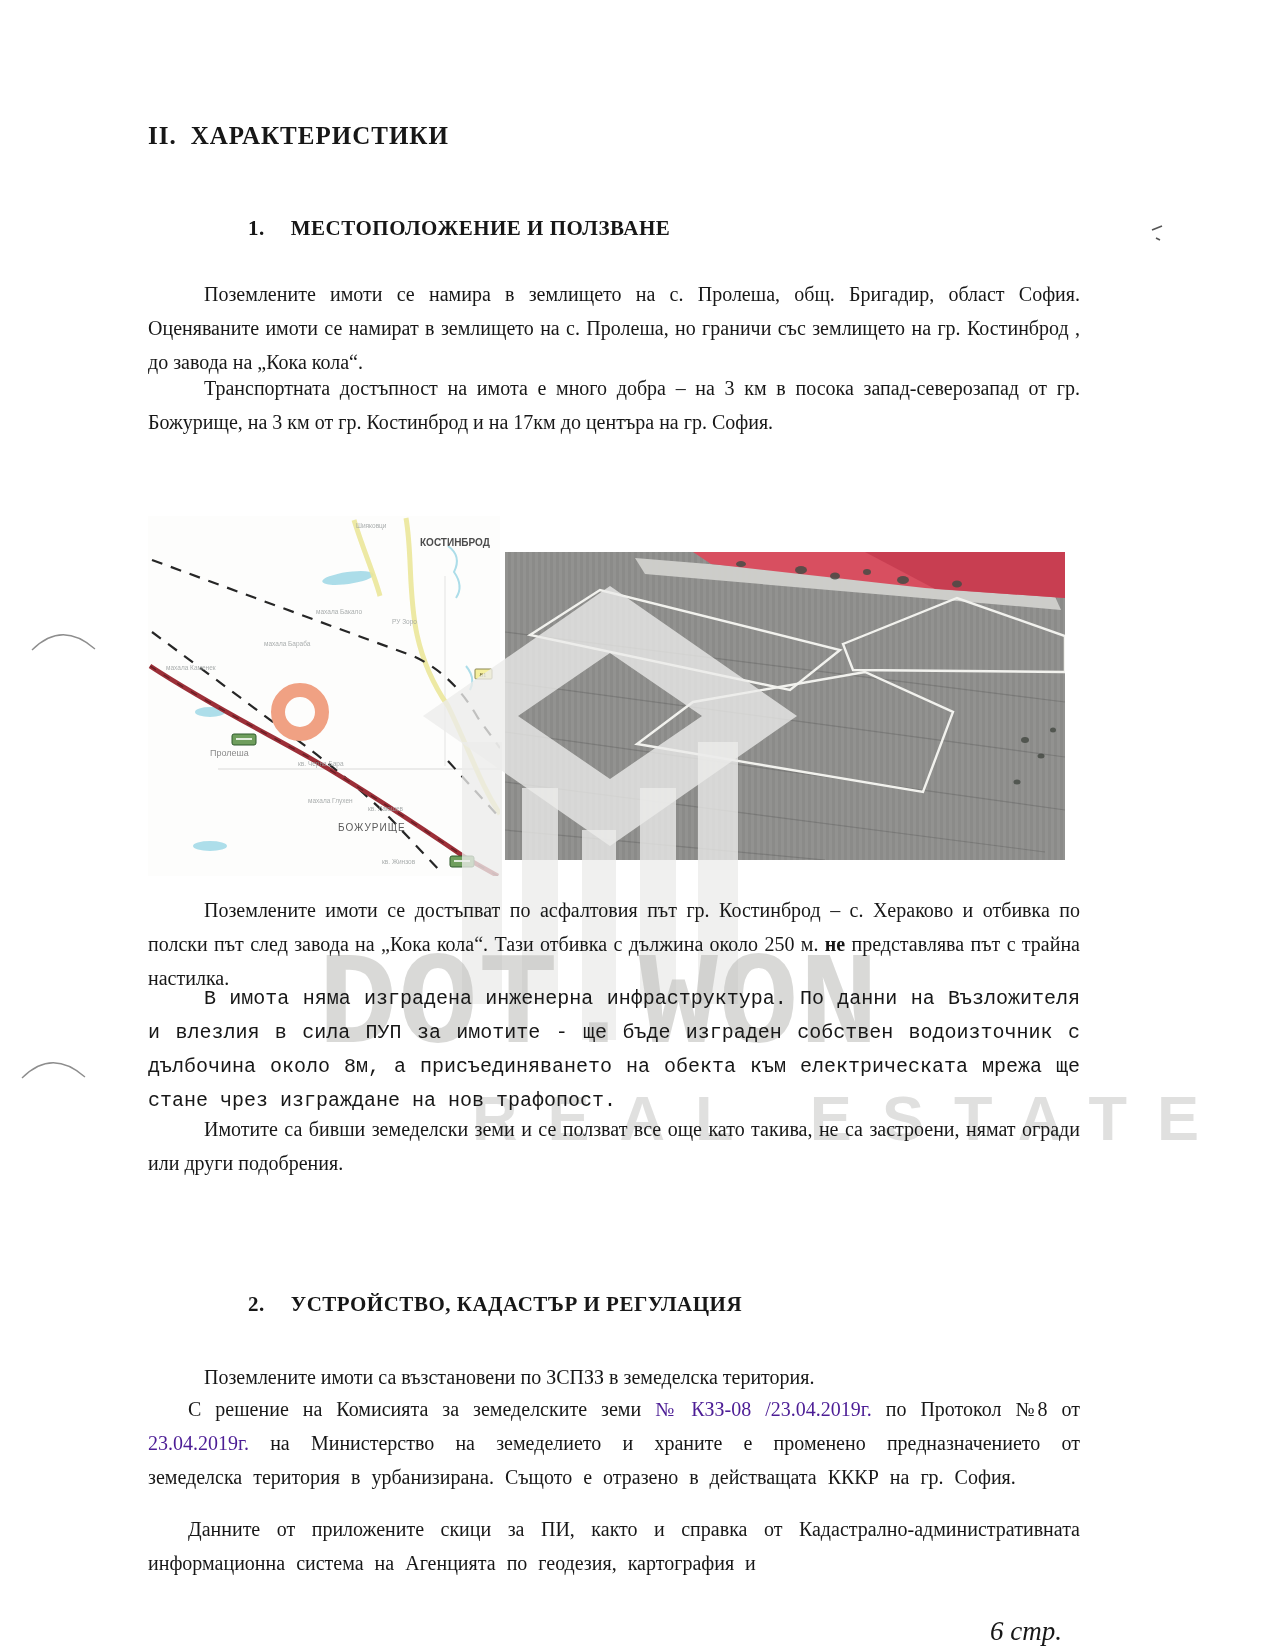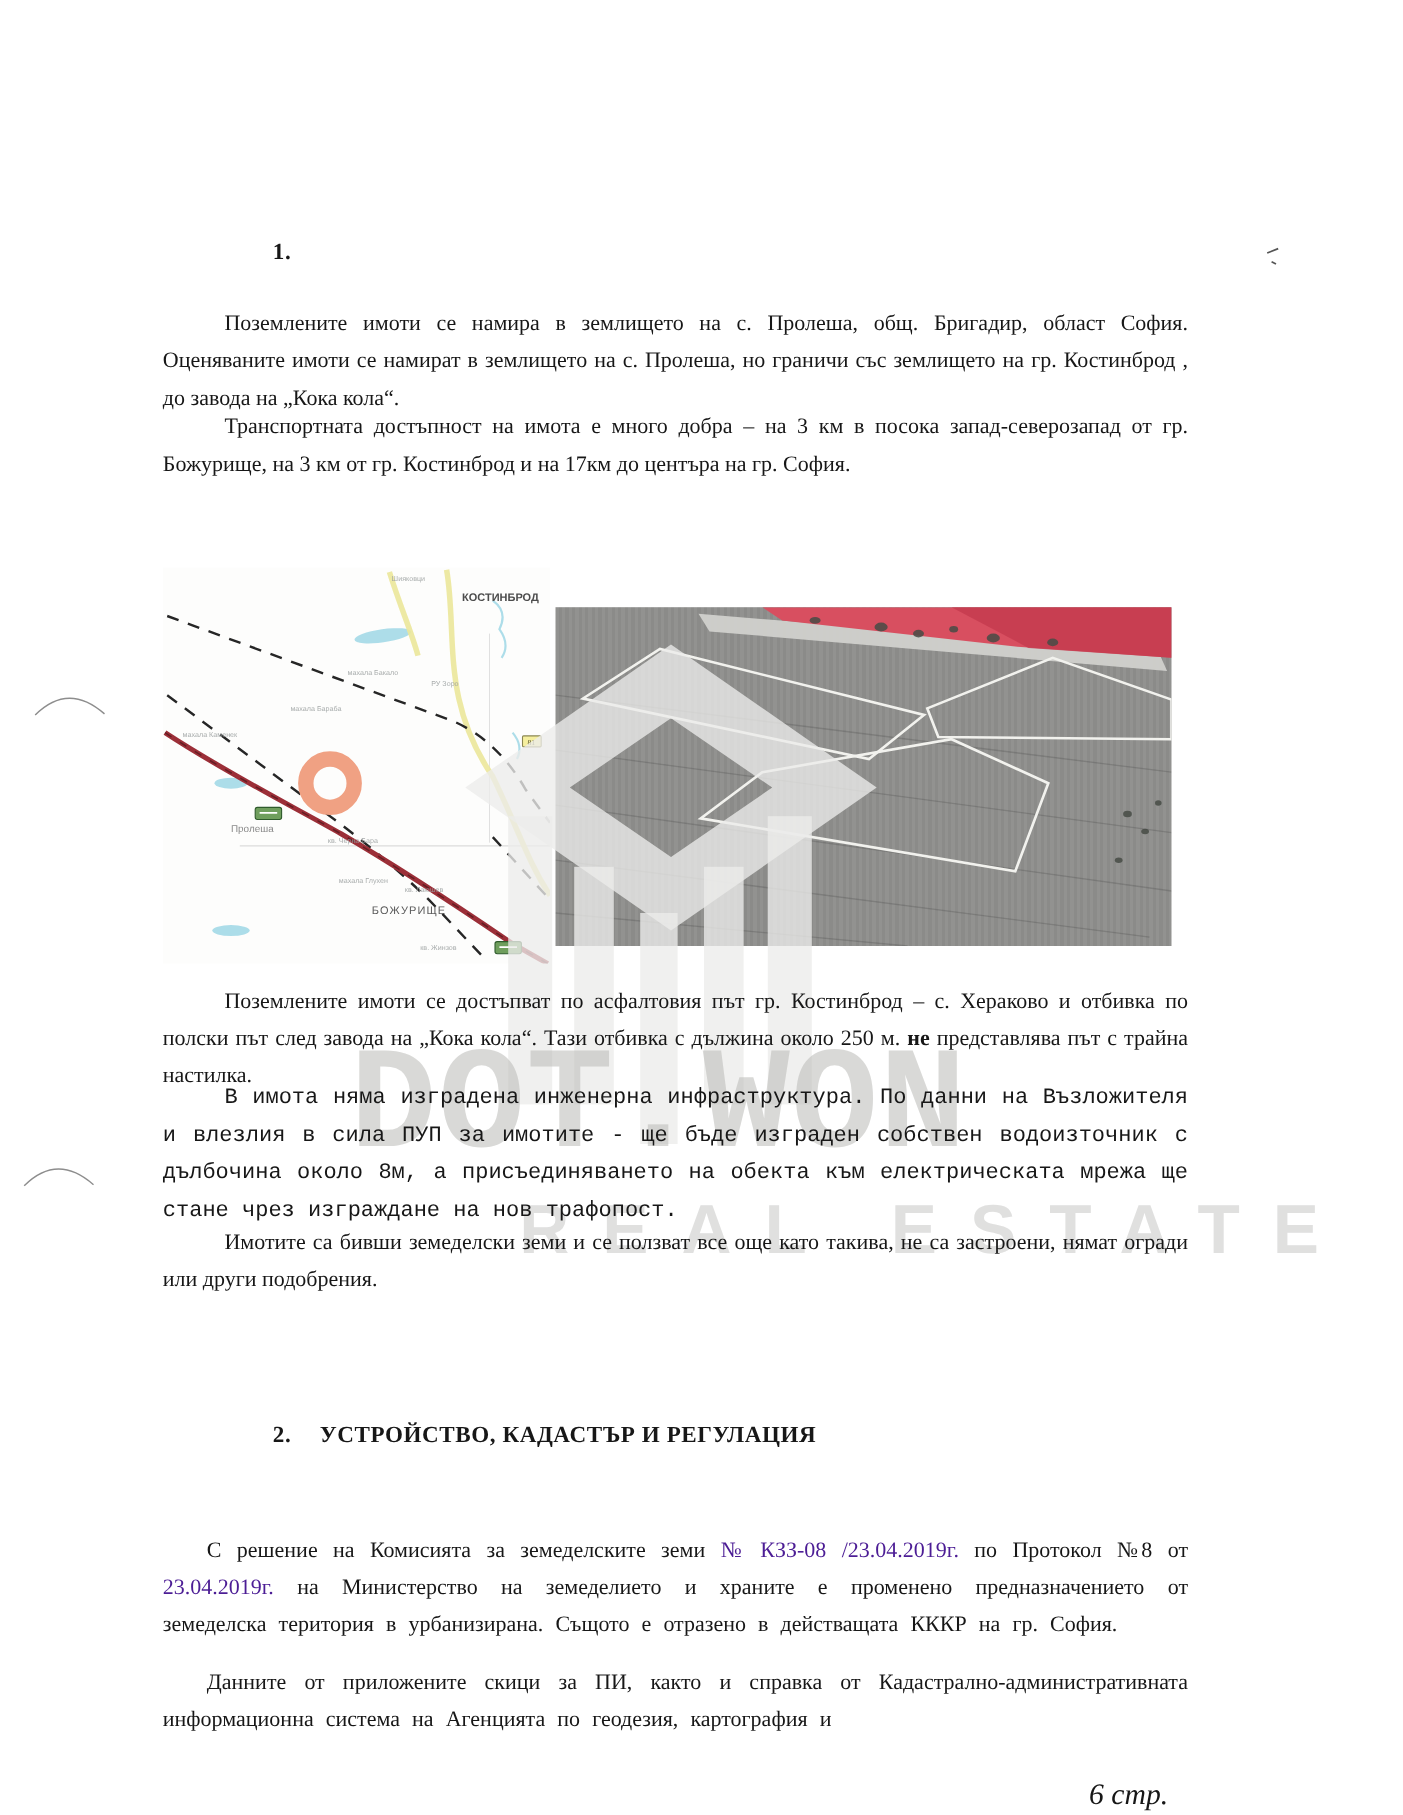--- a/index.html
+++ b/index.html
@@ -151,38 +151,44 @@
       </g>
 
       <g stroke="#f2f2ee" stroke-width="2.4" fill="none">
         <polygon points="25,83 95,38 335,98 285,138"></polygon>
         <polygon points="338,92 452,46 560,84 560,120 348,118"></polygon>
         <polygon points="188,150 360,120 448,160 418,240 132,192"></polygon>
       </g>
     </svg>
   </div>
 
+  <div class="txt h-main">
+    <span>II.</span>
+    <span>ХАРАКТЕРИСТИКИ</span>
+  </div>
 
   <div class="txt h-sec" style="top:216px;">
     <span>1.</span>
+    <span>МЕСТОПОЛОЖЕНИЕ И ПОЛЗВАНЕ</span>
   </div>
 
   <div class="txt para" style="top:277px;">Поземлените имоти се намира в землището на с. Пролеша, общ. Бригадир, област София.  Оценяваните имоти се намират в землището на с. Пролеша, но граничи със землището на  гр. Костинброд , до завода на „Кока кола“.</div>
   <div class="txt para" style="top:371px;">Транспортната достъпност на имота е много добра – на 3 км в посока запад-северозапад от гр. Божурище,  на 3 км от гр. Костинброд и на  17км до центъра на гр. София.</div>
 
   <div class="txt para" style="top:893px;"><span>Поземлените имоти се достъпват по асфалтовия път гр. Костинброд – с. Хераково и отбивка по полски път след  завода на „Кока кола“. Тази отбивка с дължина около 250 м. </span><span class="boldword">не</span><span> представлява път с трайна настилка.</span></div>
 
   <div class="txt para" style="top:982px;font-family:Liberation Mono, monospace;">В имота няма изградена инженерна  инфраструктура. По данни на Възложителя и влезлия в сила ПУП за имотите - ще бъде изграден собствен водоизточник с дълбочина около 8м, а присъединяването на обекта към електрическата мрежа ще стане чрез изграждане на нов трафопост.</div>
   <div class="txt para" style="top:1112px;">Имотите са бивши земеделски земи и се ползват все още като такива, не са застроени, нямат огради или други подобрения.</div>
 
   <div class="txt h-sec" style="top:1292px;">
     <span>2.</span>
     <span>УСТРОЙСТВО, КАДАСТЪР И РЕГУЛАЦИЯ</span>
   </div>
 
+  <div class="txt para" style="top:1360px;text-align:left;">Поземлените имоти са възстановени по ЗСПЗЗ в земеделска територия.</div>
 
   <div class="txt para wide" style="top:1392px;text-indent:40px;"><span>С решение на Комисията за земеделските земи </span><span class="redacted">№ КЗЗ-08 /23.04.2019г.</span><span> по Протокол №8  от </span><span class="redacted">23.04.2019г.</span><span> на  Министерство  на  земеделието  и  храните  е  променено предназначението  от  земеделска  територия  в  урбанизирана.  Същото  е  отразено  в действащата КККР на гр. София.</span></div>
 
   <div class="txt para wide" style="top:1512px;text-indent:40px;">Данните  от  приложените  скици  за  ПИ,  както  и  справка  от  Кадастрално-административната  информационна  система  на  Агенцията  по  геодезия,  картография  и</div>
 
   <div class="txt footer">6 стр.</div>
 
   <svg class="artifacts" width="1275" height="1650">
     <path d="M32,650 Q62,620 95,649" stroke="#8d8d8d" stroke-width="1.3" fill="none"></path>
     <path d="M22,1078 Q52,1048 85,1077" stroke="#8d8d8d" stroke-width="1.3" fill="none"></path>

